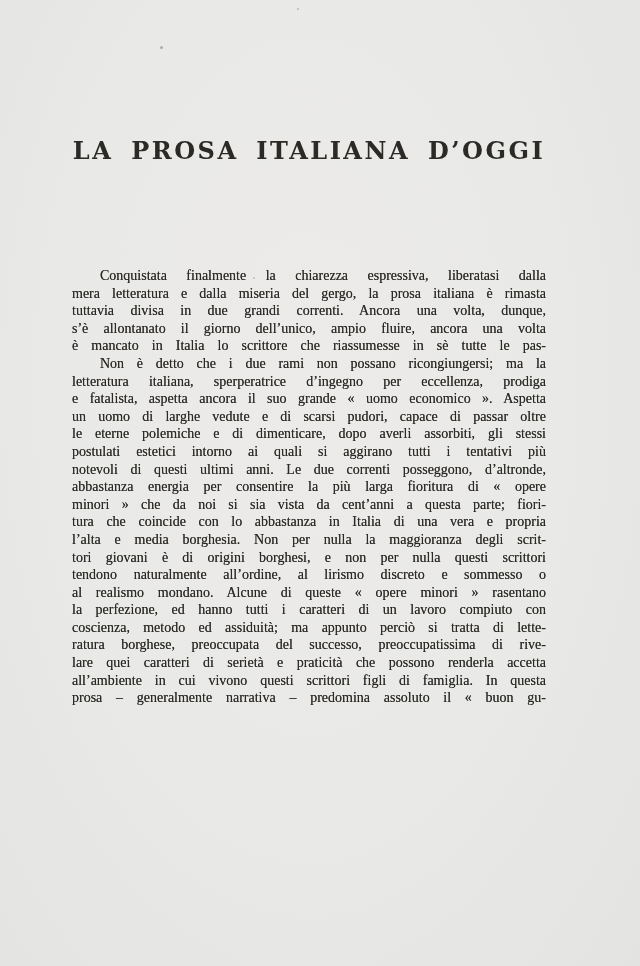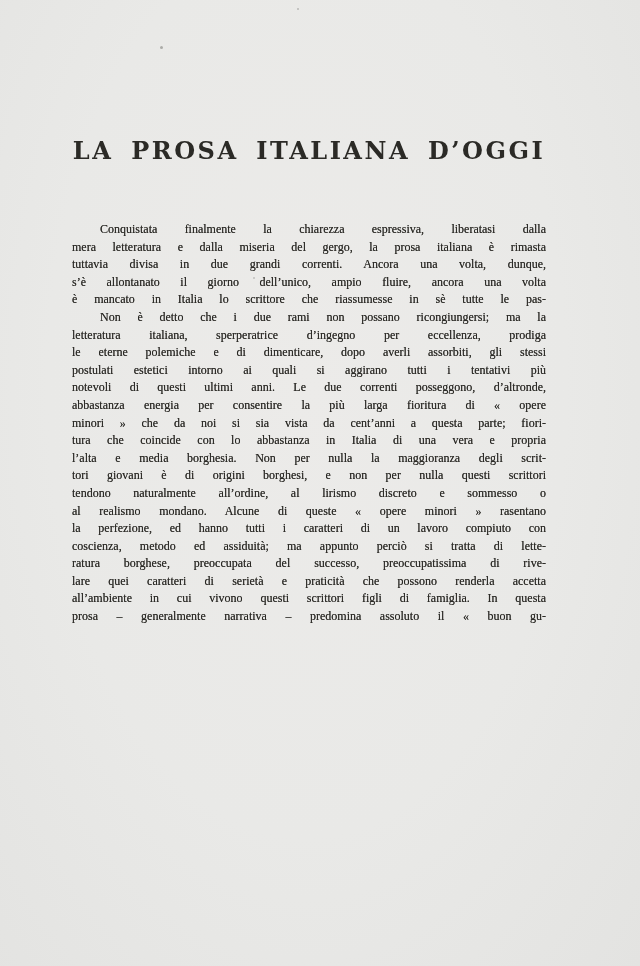--- a/index.html
+++ b/index.html
@@ -27,23 +27,23 @@
     text-align: center;
     font-family: "DejaVu Serif", "Liberation Serif", serif;
     font-size: 24px;
     font-weight: 700;
     letter-spacing: 2.5px;
     word-spacing: 7px;
     color: var(--ink, #2b2a26);
     white-space: nowrap;
   }
   .body-text {
-    margin-top: 56px;
+    margin-top: 102px;
     color: var(--ink, #2b2a26);
-    font-size: 12px;
+    font-size: 14px;
     line-height: 17.6px;
     text-shadow: 0 0 0.35px rgba(43, 42, 38, 0.75);
   }
   .line {
     text-align: justify;
     text-align-last: justify;
     word-spacing: 1px;
   }
   .line.indent {
     text-indent: 28px;
@@ -73,20 +73,22 @@
         <div class="paragraph">
           <div class="line indent">Conquistata finalmente la chiarezza espressiva, liberatasi dalla</div>
           <div class="line">mera letteratura e dalla miseria del gergo, la prosa italiana è rimasta</div>
           <div class="line">tuttavia divisa in due grandi correnti. Ancora una volta, dunque,</div>
           <div class="line">s’è allontanato il giorno dell’unico, ampio fluire, ancora una volta</div>
           <div class="line">è mancato in Italia lo scrittore che riassumesse in sè tutte le pas-</div>
         </div>
         <div class="paragraph">
           <div class="line indent">Non è detto che i due rami non possano ricongiungersi; ma la</div>
           <div class="line">letteratura italiana, sperperatrice d’ingegno per eccellenza, prodiga</div>
+          <div class="line">e fatalista, aspetta ancora il suo grande « uomo economico ». Aspetta</div>
+          <div class="line">un uomo di larghe vedute e di scarsi pudori, capace di passar oltre</div>
           <div class="line">le eterne polemiche e di dimenticare, dopo averli assorbiti, gli stessi</div>
           <div class="line">postulati estetici intorno ai quali si aggirano tutti i tentativi più</div>
           <div class="line">notevoli di questi ultimi anni. Le due correnti posseggono, d’altronde,</div>
           <div class="line">abbastanza energia per consentire la più larga fioritura di « opere</div>
           <div class="line">minori » che da noi si sia vista da cent’anni a questa parte; fiori-</div>
           <div class="line">tura che coincide con lo abbastanza in Italia di una vera e propria</div>
           <div class="line">l’alta e media borghesia. Non per nulla la maggioranza degli scrit-</div>
           <div class="line">tori giovani è di origini borghesi, e non per nulla questi scrittori</div>
           <div class="line">tendono naturalmente all’ordine, al lirismo discreto e sommesso o</div>
           <div class="line">al realismo mondano. Alcune di queste « opere minori » rasentano</div>

